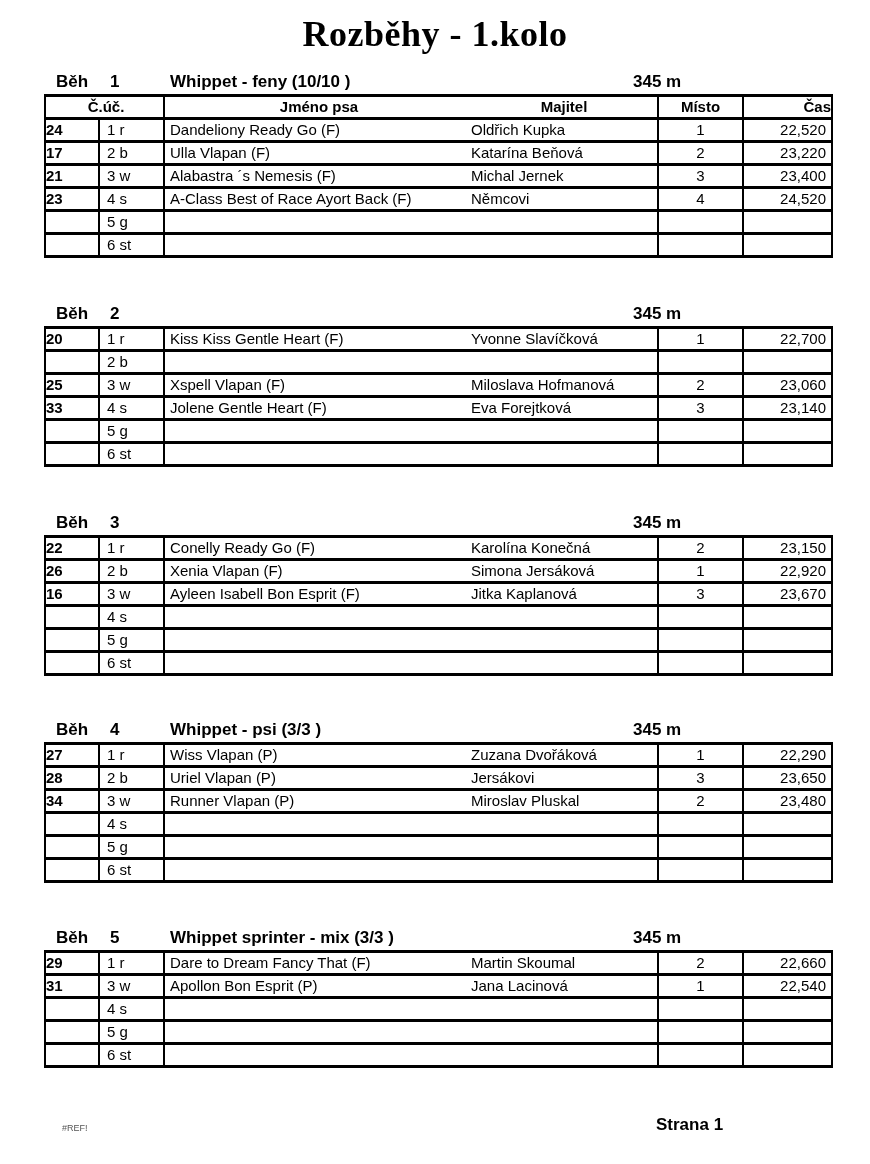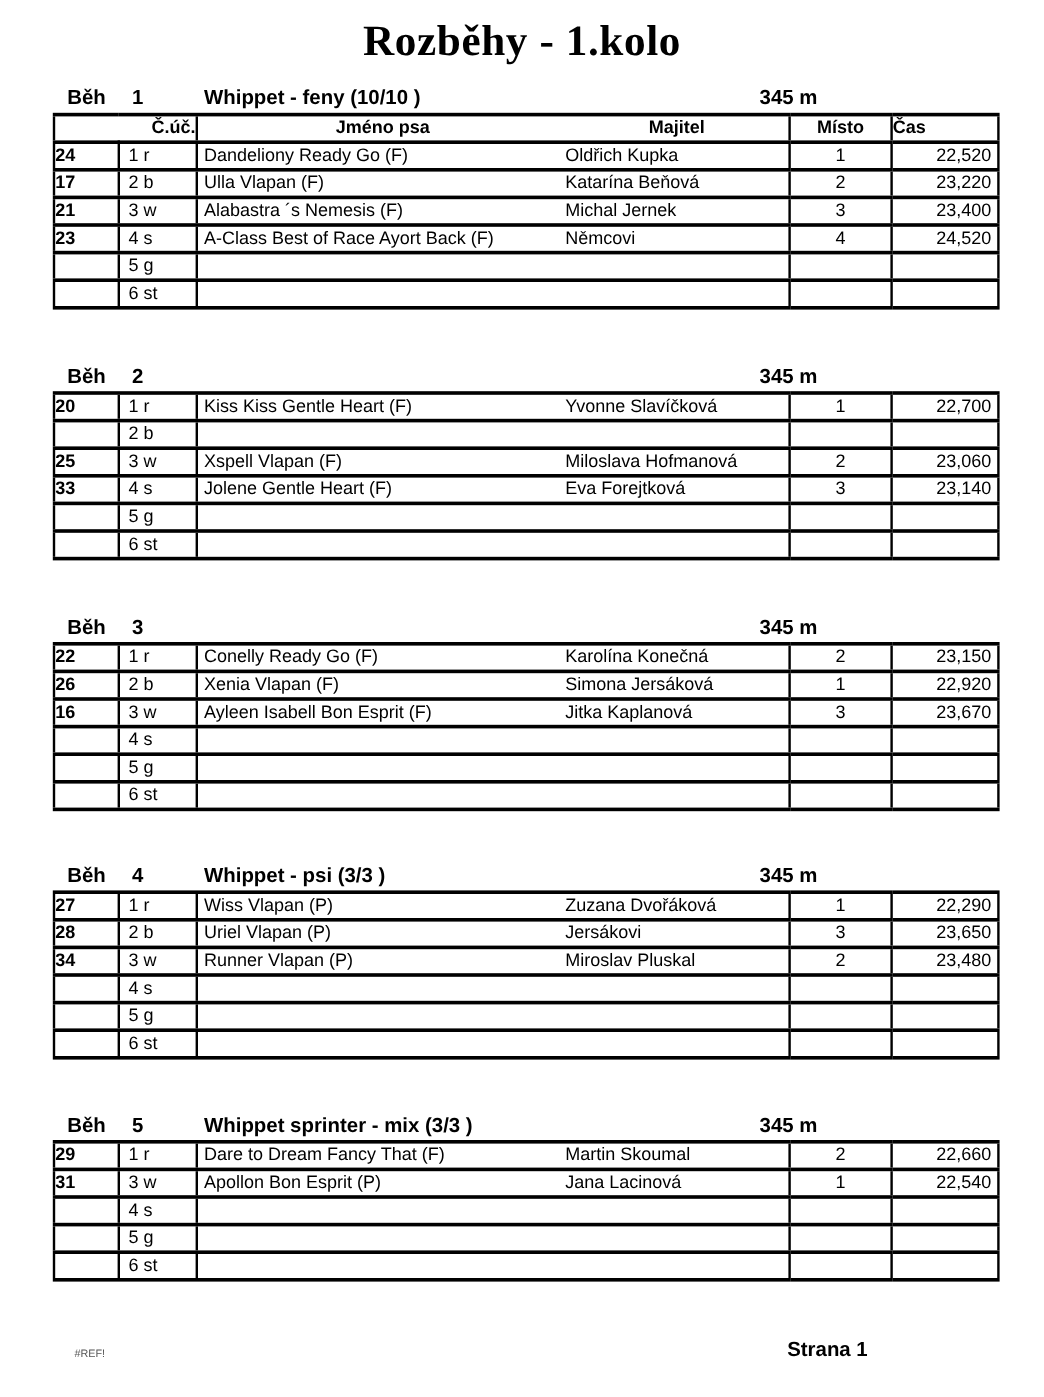--- a/index.html
+++ b/index.html
@@ -20,30 +20,30 @@
   table{
     margin-left:44px;border-collapse:collapse;table-layout:fixed;width:787px;
   }
   td,th{
     border-left:2px solid #000;border-right:2px solid #000;
     border-top:3px solid #000;border-bottom:3px solid #000;
     height:20px;padding:0;font-size:15px;line-height:20px;vertical-align:middle;
     overflow:hidden;white-space:nowrap;
   }
   th{font-weight:bold;}
-  th.che{text-align:right;padding-left:3px;}
+  th.che{text-align:center;padding-left:3px;}
   .hdog{display:inline-block;width:306px;text-align:center;}
   .howner{display:inline-block;width:184px;text-align:center;}
   td.num{text-align:left;font-weight:bold;}
   td.lane{text-align:left;padding-left:7px;margin-left:12px;}
   td.nameowner .dog{display:inline-block;width:306px;padding-left:5px;box-sizing:border-box;}
   td.nameowner .owner{display:inline-block;}
   td.place,th.place{text-align:center;}
   td.time{text-align:right;padding-right:5px;}
-  th.time{text-align:left;}
+  th.time{text-align:right;}
   .footer-ref{position:absolute;left:62px;top:1123px;font-size:9px;color:#555;}
   .footer-page{position:absolute;left:656px;top:1115px;font-size:17px;font-weight:bold;}
 </style>
 </head>
 <body>
 
 <div class="page-title">Rozběhy - 1.kolo</div>
 
 <div class="heat" style="top:73px">
   <div class="heat-header">

